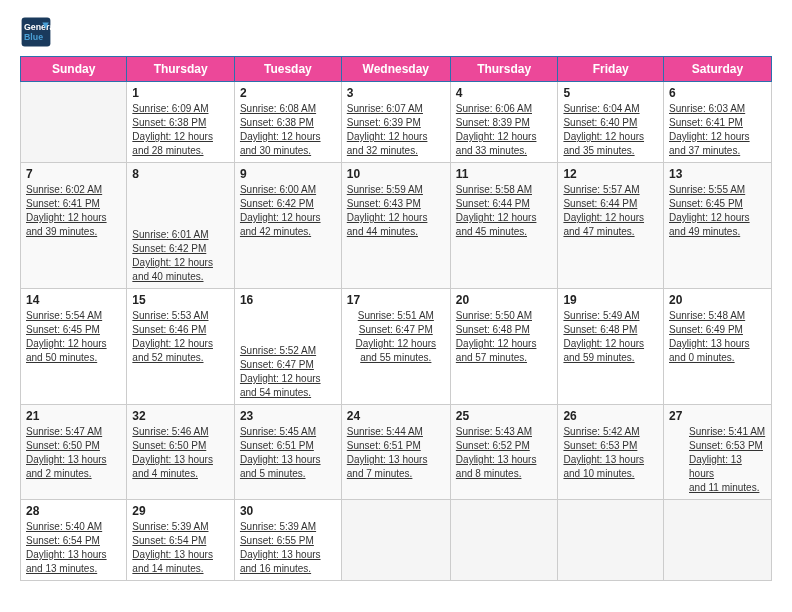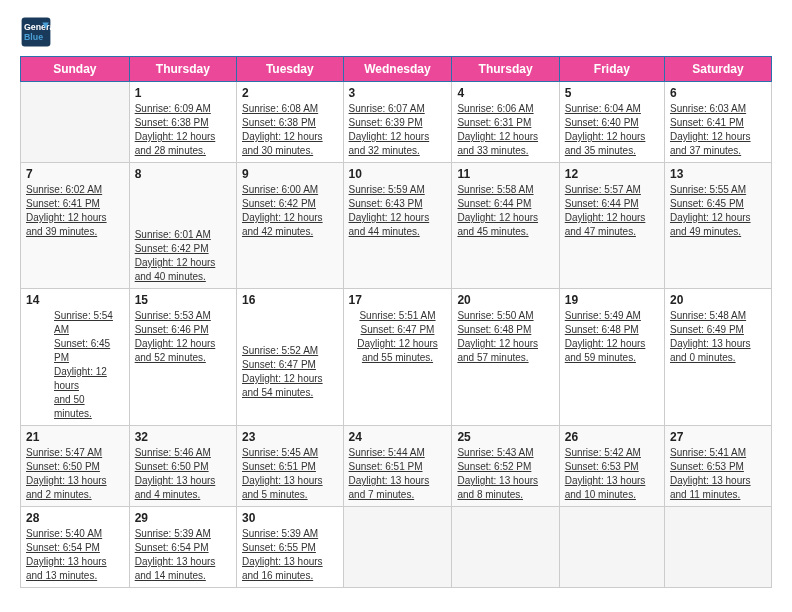--- a/index.html
+++ b/index.html
@@ -150,21 +150,21 @@
           <td>
             <span class="day-num">3</span>
             <div class="cell-text" style="white-space: pre-line;">Sunrise: 6:07 AM
 Sunset: 6:39 PM
 Daylight: 12 hours
 and 32 minutes.</div>
           </td>
           <td>
             <span class="day-num">4</span>
             <div class="cell-text" style="white-space: pre-line;">Sunrise: 6:06 AM
-Sunset: 6:31 PM
+Sunset: 8:39 PM
 Daylight: 12 hours
 and 33 minutes.</div>
           </td>
           <td>
             <span class="day-num">5</span>
             <div class="cell-text" style="white-space: pre-line;">Sunrise: 6:04 AM
 Sunset: 6:40 PM
 Daylight: 12 hours
 and 35 minutes.</div>
           </td>
@@ -223,21 +223,21 @@
             <span class="day-num">13</span>
             <div class="cell-text" style="white-space: pre-line;">Sunrise: 5:55 AM
 Sunset: 6:45 PM
 Daylight: 12 hours
 and 49 minutes.</div>
           </td>
         </tr>
         <tr>
           <td>
             <span class="day-num">14</span>
-            <div class="cell-text" style="white-space: pre-line; margin-left: 28px;">Sunrise: 5:54 AM
+            <div class="cell-text" style="white-space: pre-line;">Sunrise: 5:54 AM
 Sunset: 6:45 PM
 Daylight: 12 hours
 and 50 minutes.</div>
           </td>
           <td>
             <span class="day-num">15</span>
             <div class="cell-text" style="white-space: pre-line;">Sunrise: 5:53 AM
 Sunset: 6:46 PM
 Daylight: 12 hours
 and 52 minutes.</div>
@@ -316,21 +316,21 @@
           </td>
           <td>
             <span class="day-num">26</span>
             <div class="cell-text" style="white-space: pre-line;">Sunrise: 5:42 AM
 Sunset: 6:53 PM
 Daylight: 13 hours
 and 10 minutes.</div>
           </td>
           <td>
             <span class="day-num">27</span>
-            <div class="cell-text" style="white-space: pre-line;">Sunrise: 5:41 AM
+            <div class="cell-text" style="white-space: pre-line; margin-left: 20px;">Sunrise: 5:41 AM
 Sunset: 6:53 PM
 Daylight: 13 hours
 and 11 minutes.</div>
           </td>
         </tr>
         <tr>
           <td>
             <span class="day-num">28</span>
             <div class="cell-text" style="white-space: pre-line;">Sunrise: 5:40 AM
 Sunset: 6:54 PM

